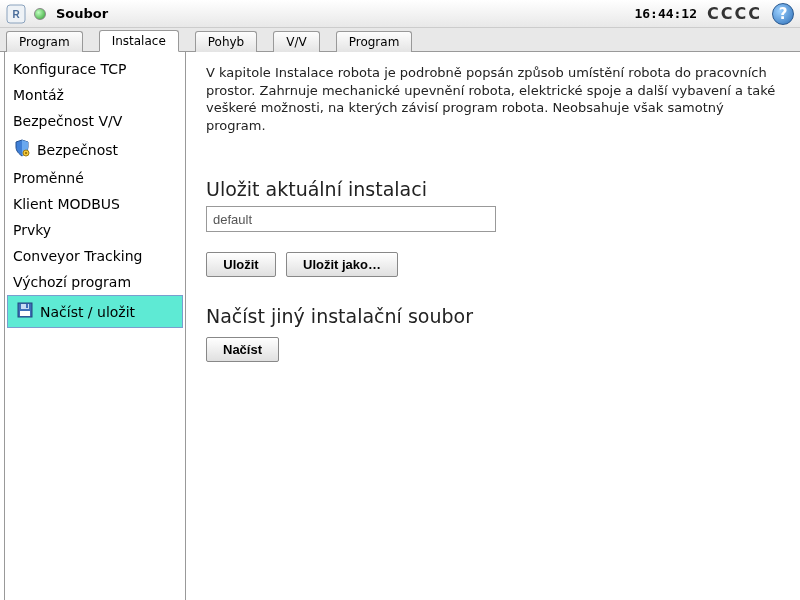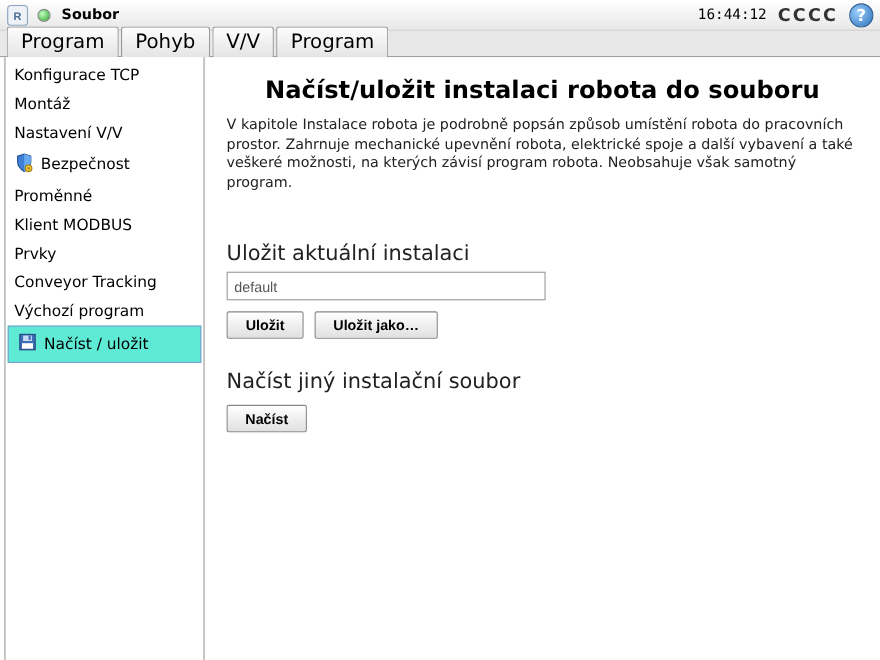--- a/index.html
+++ b/index.html
@@ -29,21 +29,21 @@
   border-radius: 50%;
   background: radial-gradient(circle at 35% 35%, #bfffbf, #2ea02e);
   margin-right: 10px;
   border: 1px solid #888;
 }
 .topbar .title {
   font-weight: bold;
   flex: 0 0 auto;
 }
 .topbar .spacer { flex: 1; }
-.topbar .time { font-family: monospace; margin-right: 10px; }
+.topbar .time { font-family: monospace; margin-right: 10px; font-weight: bold; }
 .topbar .cccc { font-weight: bold; letter-spacing: 2px; margin-right: 10px; color: #333; font-size: 16px; }
 .topbar .help {
   width: 22px; height: 22px;
   border-radius: 50%;
   background: radial-gradient(circle at 35% 35%, #9bd0ff, #2d6fb8);
   color: #fff;
   display: flex;
   align-items: center;
   justify-content: center;
   font-weight: bold;
@@ -55,24 +55,24 @@
   align-items: flex-end;
   height: 24px;
   background: #e8e8e8;
   padding-left: 6px;
   border-bottom: 1px solid #999;
 }
 .tab {
   border: 1px solid #999;
   border-bottom: none;
   padding: 3px 12px;
-  margin-right: 2px;
+  margin-right: 16px;
   background: linear-gradient(to bottom, #fdfdfd, #e4e4e4);
   border-radius: 3px 3px 0 0;
-  font-size: 18px;
+  font-size: 12px;
   cursor: pointer;
   position: relative;
   top: 1px;
 }
 .tab.active {
   background: #ffffff;
   font-weight: normal;
   border-bottom: 1px solid #fff;
   top: 1px;
 }
@@ -126,21 +126,21 @@
   color: #222;
 }
 .text-input {
   width: 290px;
   height: 26px;
   border: 1px solid #999;
   padding: 2px 6px;
   font-size: 13px;
   background: #fff;
   color: #555;
-  margin-bottom: 10px;
+  margin-bottom: 20px;
   display: block;
 }
 .btn-row { display: flex; gap: 10px; margin-bottom: 28px; align-items: flex-end; }
 .btn {
   border: 1px solid #888;
   background: linear-gradient(to bottom, #ffffff, #e0e0e0);
   padding: 4px 16px;
   font-size: 13px;
   font-weight: bold;
   border-radius: 2px;
@@ -163,35 +163,36 @@
   <span class="status-dot"></span>
   <span class="title">Soubor</span>
   <span class="spacer"></span>
   <span class="time">16:44:12</span>
   <span class="cccc">CCCC</span>
   <span class="help">?</span>
 </div>
 
 <div class="tabbar">
   <div class="tab">Program</div>
+  <div class="tab active">Instalace</div>
   <div class="tab">Pohyb</div>
   <div class="tab">V/V</div>
   <div class="tab">Program</div>
 </div>
 
 <div class="workspace">
   <div class="sidebar">
     <div class="sidebar-item">
       <span>Konfigurace TCP</span>
     </div>
     <div class="sidebar-item">
       <span>Montáž</span>
     </div>
     <div class="sidebar-item">
-      <span>Nastavení V/V</span>
+      <span>Bezpečnost V/V</span>
     </div>
     <div class="sidebar-item">
       <span class="icon">
         <svg class="icon-svg" viewBox="0 0 18 18">
             <path d="M9 1 L15 3 V8 C15 12 12 15 9 17 C6 15 3 12 3 8 V3 Z" fill="#3f7fd6" stroke="#235090"></path>
             <path d="M9 1 L15 3 V8 C15 12 12 15 9 17 Z" fill="#6aa8ef"></path>
             <circle cx="13" cy="14" r="3" fill="#f4c73a" stroke="#a07d12"></circle>
             <rect x="12" y="13" width="2" height="2" fill="#a07d12"></rect>
           </svg>
       </span>
@@ -219,21 +220,20 @@
             <rect x="4" y="10" width="10" height="5" fill="#fff"></rect>
             <rect x="5" y="3" width="8" height="5" fill="#c7dbf4"></rect>
             <rect x="10" y="3" width="2" height="4" fill="#3f6fb8"></rect>
           </svg>
       </span>
       <span>Načíst / uložit</span>
     </div>
   </div>
 
   <div class="main">
-    <h1>Načíst/uložit instalaci robota do souboru</h1>
     <p class="desc">V kapitole Instalace robota je podrobně popsán způsob umístění robota do pracovních prostor. Zahrnuje mechanické upevnění robota, elektrické spoje a další vybavení a také veškeré možnosti, na kterých závisí program robota. Neobsahuje však samotný program.</p>
 
     <div class="section-label">Uložit aktuální instalaci</div>
     <input type="text" class="text-input" value="default" style="">
     <div class="btn-row">
       <button class="btn">Uložit</button>
       <button class="btn">Uložit jako…</button>
     </div>
 
     <div class="section-label">Načíst jiný instalační soubor</div>

